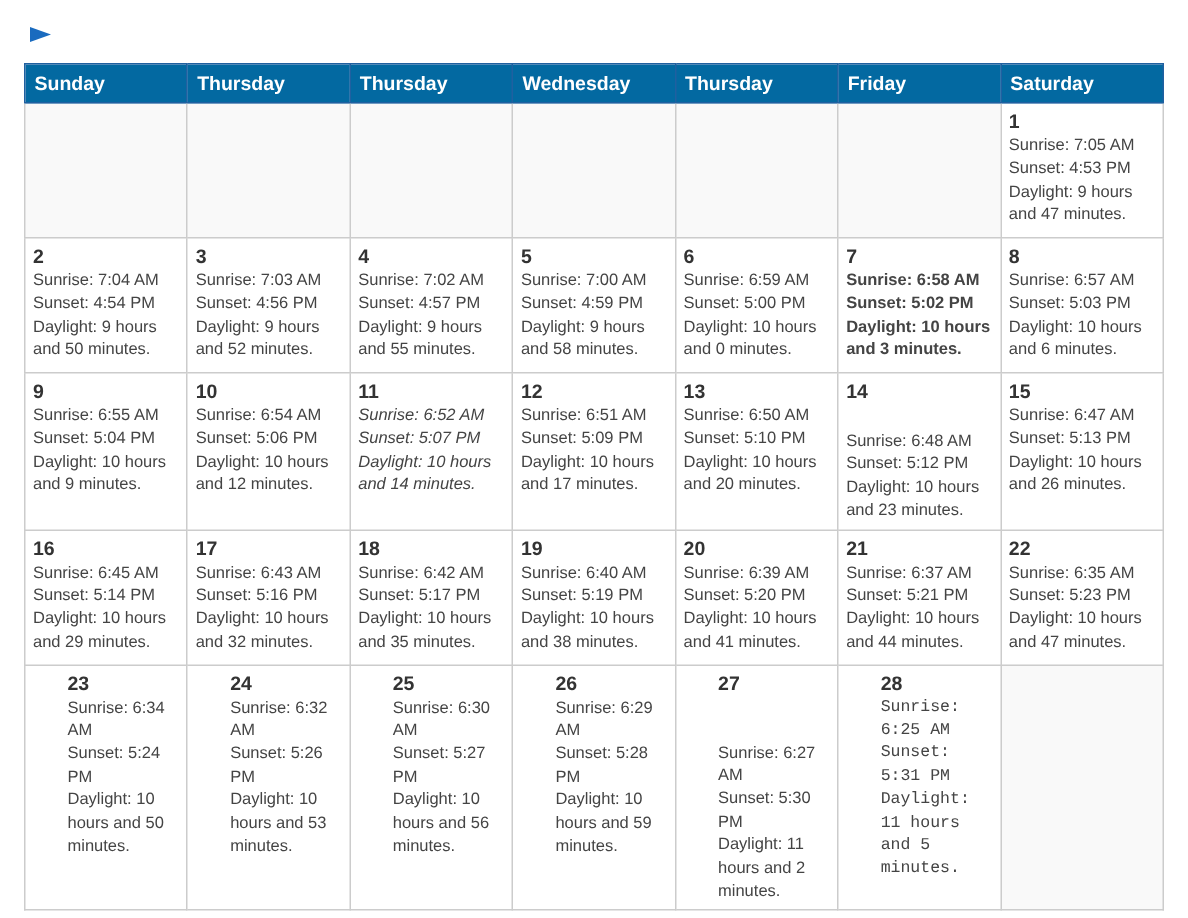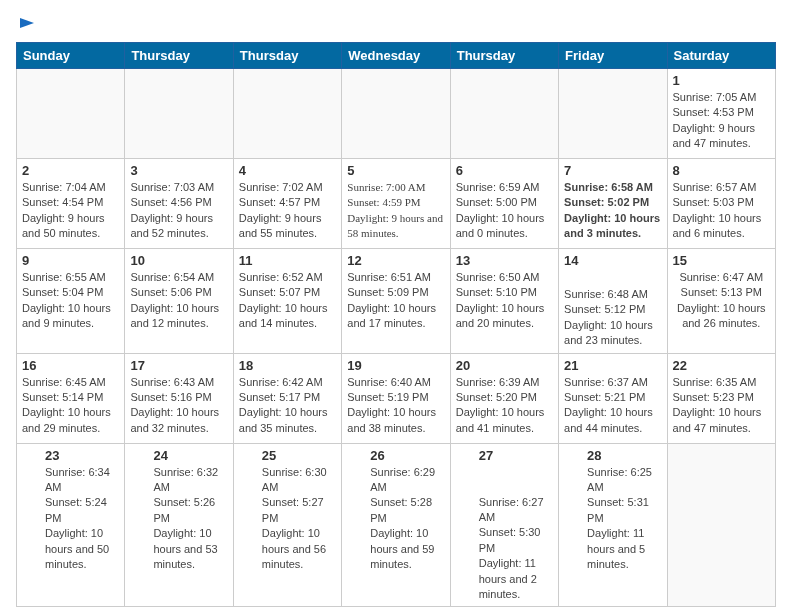--- a/index.html
+++ b/index.html
@@ -148,21 +148,21 @@
 Daylight: 9 hours and 52 minutes.</div>
         </td>
         <td>
           <span class="day-number">4</span>
           <div class="day-info" style="white-space: pre-line;">Sunrise: 7:02 AM
 Sunset: 4:57 PM
 Daylight: 9 hours and 55 minutes.</div>
         </td>
         <td>
           <span class="day-number">5</span>
-          <div class="day-info" style="white-space: pre-line; font-family: Liberation Serif, serif;">Sunrise: 7:00 AM
+          <div class="day-info" style="white-space: pre-line;">Sunrise: 7:00 AM
 Sunset: 4:59 PM
 Daylight: 9 hours and 58 minutes.</div>
         </td>
         <td>
           <span class="day-number">6</span>
           <div class="day-info" style="white-space: pre-line;">Sunrise: 6:59 AM
 Sunset: 5:00 PM
 Daylight: 10 hours and 0 minutes.</div>
         </td>
         <td>
@@ -186,21 +186,21 @@
 Daylight: 10 hours and 9 minutes.</div>
         </td>
         <td>
           <span class="day-number">10</span>
           <div class="day-info" style="white-space: pre-line;">Sunrise: 6:54 AM
 Sunset: 5:06 PM
 Daylight: 10 hours and 12 minutes.</div>
         </td>
         <td>
           <span class="day-number">11</span>
-          <div class="day-info" style="white-space: pre-line;">Sunrise: 6:52 AM
+          <div class="day-info" style="white-space: pre-line; font-style: italic;">Sunrise: 6:52 AM
 Sunset: 5:07 PM
 Daylight: 10 hours and 14 minutes.</div>
         </td>
         <td>
           <span class="day-number">12</span>
           <div class="day-info" style="white-space: pre-line;">Sunrise: 6:51 AM
 Sunset: 5:09 PM
 Daylight: 10 hours and 17 minutes.</div>
         </td>
         <td>
@@ -210,21 +210,21 @@
 Daylight: 10 hours and 20 minutes.</div>
         </td>
         <td>
           <span class="day-number">14</span>
           <div class="day-info" style="white-space: pre-line; margin-top: 19px;">Sunrise: 6:48 AM
 Sunset: 5:12 PM
 Daylight: 10 hours and 23 minutes.</div>
         </td>
         <td>
           <span class="day-number">15</span>
-          <div class="day-info" style="white-space: pre-line; text-align: center;">Sunrise: 6:47 AM
+          <div class="day-info" style="white-space: pre-line;">Sunrise: 6:47 AM
 Sunset: 5:13 PM
 Daylight: 10 hours and 26 minutes.</div>
         </td>
       </tr>
       <tr>
         <td>
           <span class="day-number">16</span>
           <div class="day-info" style="white-space: pre-line;">Sunrise: 6:45 AM
 Sunset: 5:14 PM
 Daylight: 10 hours and 29 minutes.</div>
@@ -292,20 +292,20 @@
 Daylight: 10 hours and 59 minutes.</div>
         </td>
         <td>
           <span class="day-number">27</span>
           <div class="day-info" style="white-space: pre-line; margin-top: 32px;">Sunrise: 6:27 AM
 Sunset: 5:30 PM
 Daylight: 11 hours and 2 minutes.</div>
         </td>
         <td>
           <span class="day-number">28</span>
-          <div class="day-info" style="white-space: pre-line;">Sunrise: 6:25 AM
+          <div class="day-info" style="white-space: pre-line; font-family: Liberation Mono, monospace;">Sunrise: 6:25 AM
 Sunset: 5:31 PM
 Daylight: 11 hours and 5 minutes.</div>
         </td>
         <td class="empty"></td>
       </tr>
     </tbody>
 </table>
 
 </body></html>

